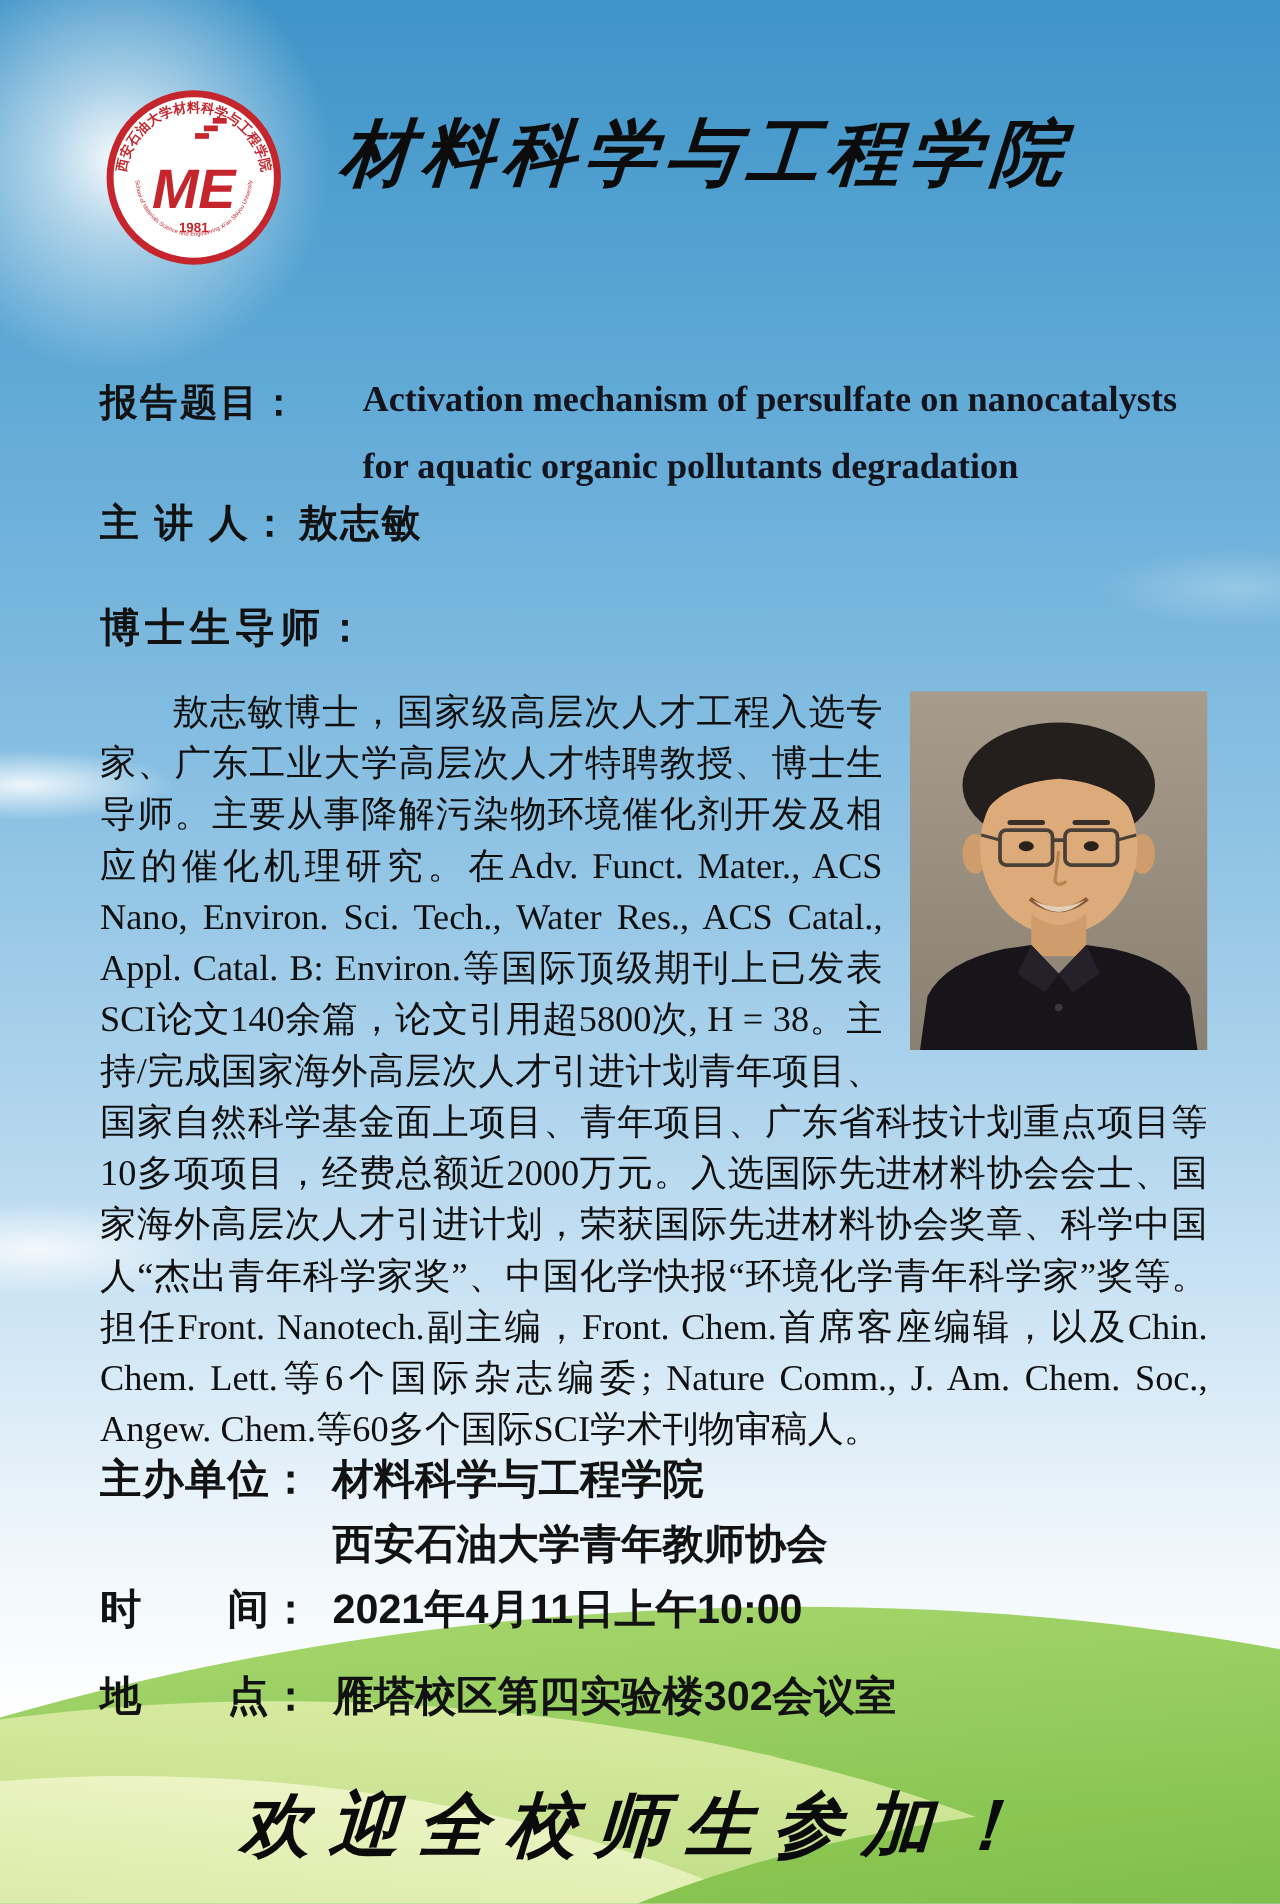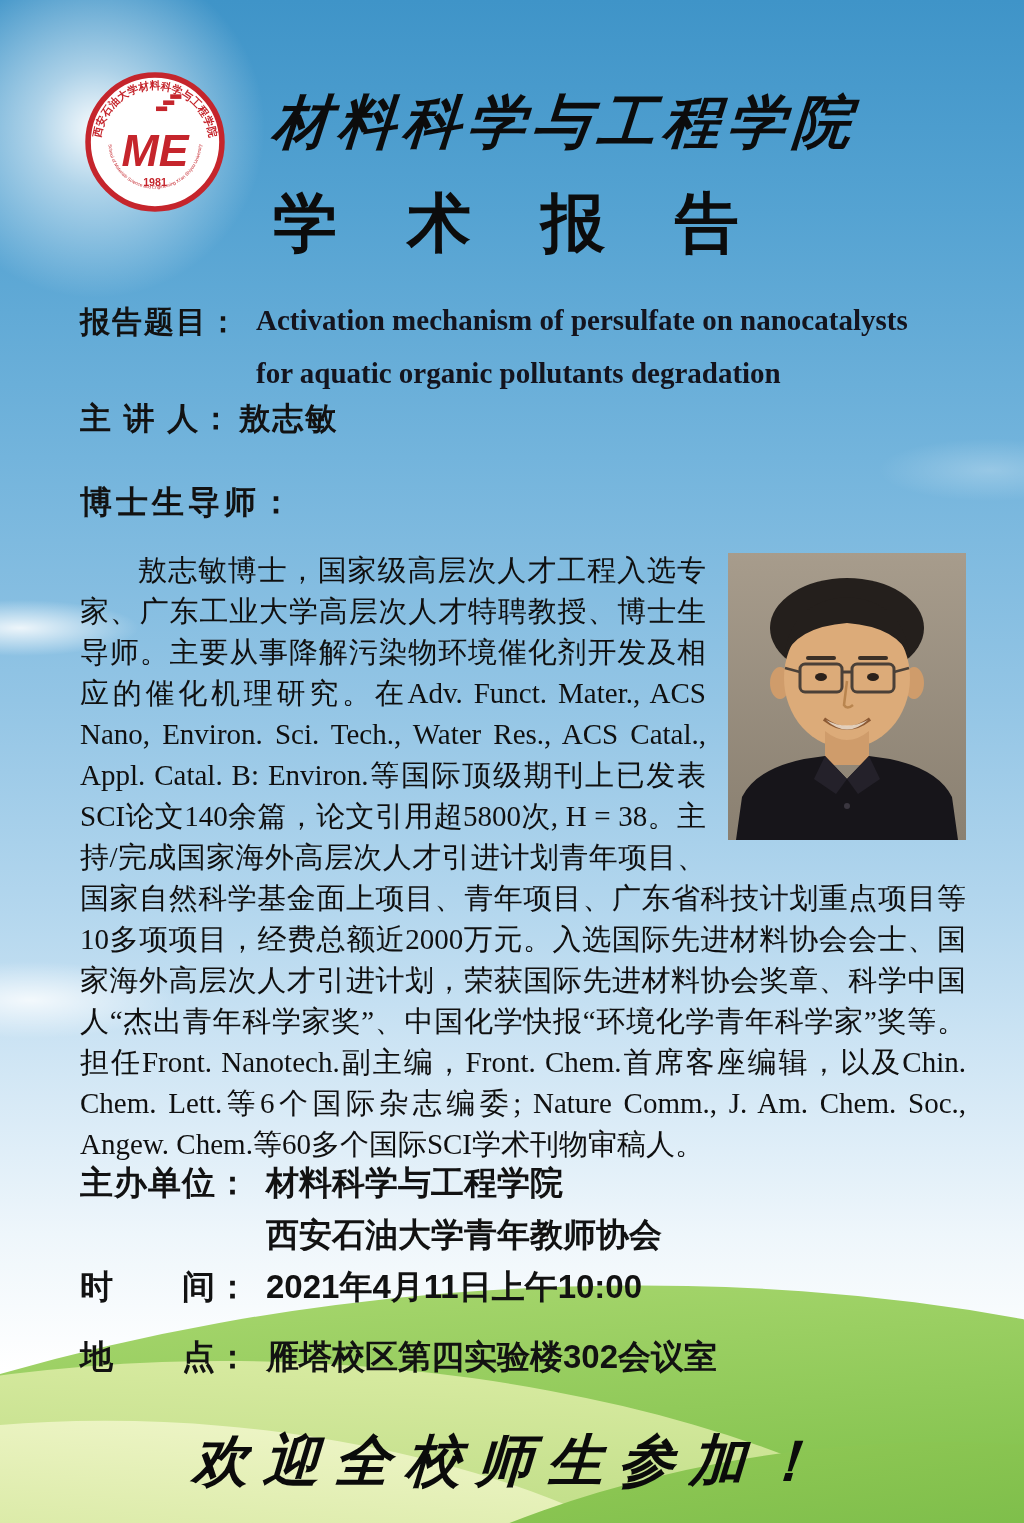--- a/index.html
+++ b/index.html
@@ -56,21 +56,21 @@
     font-family:"Liberation Serif", serif;
     font-size:58px;font-weight:bold;font-style:italic;
     letter-spacing:7px;color:#0c0c0c;
     transform:skewX(-4deg);
   }
   .main-title{
     position:absolute;left:14px;top:180px;width:1010px;
     text-align:center;
     font-size:64px;font-weight:900;letter-spacing:26px;color:#0c0c0c;
   }
-  .report{position:absolute;left:80px;top:294px;width:894px;display:flex;}
+  .report{position:absolute;left:80px;top:294px;width:894px;display:flex;gap:34px;}
   .report-label{flex:none;width:176px;font-size:30px;font-weight:bold;letter-spacing:2px;padding-top:8px;}
   .report-en{font-family:"Liberation Serif", serif;font-size:29px;font-weight:bold;line-height:53px;color:#14141e;}
   .speaker{position:absolute;left:80px;top:398px;font-size:31px;font-weight:bold;letter-spacing:2px;}
   .speaker .name{margin-left:6px;}
   .intro-heading{position:absolute;left:80px;top:481px;font-size:32px;font-weight:bold;letter-spacing:4px;}
   .intro-body{
     position:absolute;left:80px;top:531px;width:886px;
     font-family:"Liberation Serif", serif;
     font-size:29px;line-height:41px;text-align:justify;color:#101010;margin-top:19px;
   }
@@ -125,21 +125,20 @@
           <rect x="85" y="23" width="11" height="4.5" fill="#c5252c"></rect>
           <rect x="78" y="29" width="11" height="4.5" fill="#c5252c"></rect>
           <rect x="71" y="35" width="11" height="4.5" fill="#c5252c"></rect>
         </g>
         <text x="70" y="94" text-anchor="middle" font-size="44" font-weight="bold" font-style="italic" fill="#c5252c">ME</text>
         <text x="70" y="113" text-anchor="middle" font-size="10.5" font-weight="bold" fill="#c5252c">1981</text>
       </svg>
     </div>
 
     <div class="college-title">材料科学与工程学院</div>
-    <div class="main-title">学 术 报 告</div>
 
     <div class="report">
       <div class="report-label">报告题目：</div>
       <div class="report-en">
         <div>Activation mechanism of persulfate on nanocatalysts</div>
         <div>for aquatic organic pollutants degradation</div>
       </div>
     </div>
 
     <div class="speaker">

